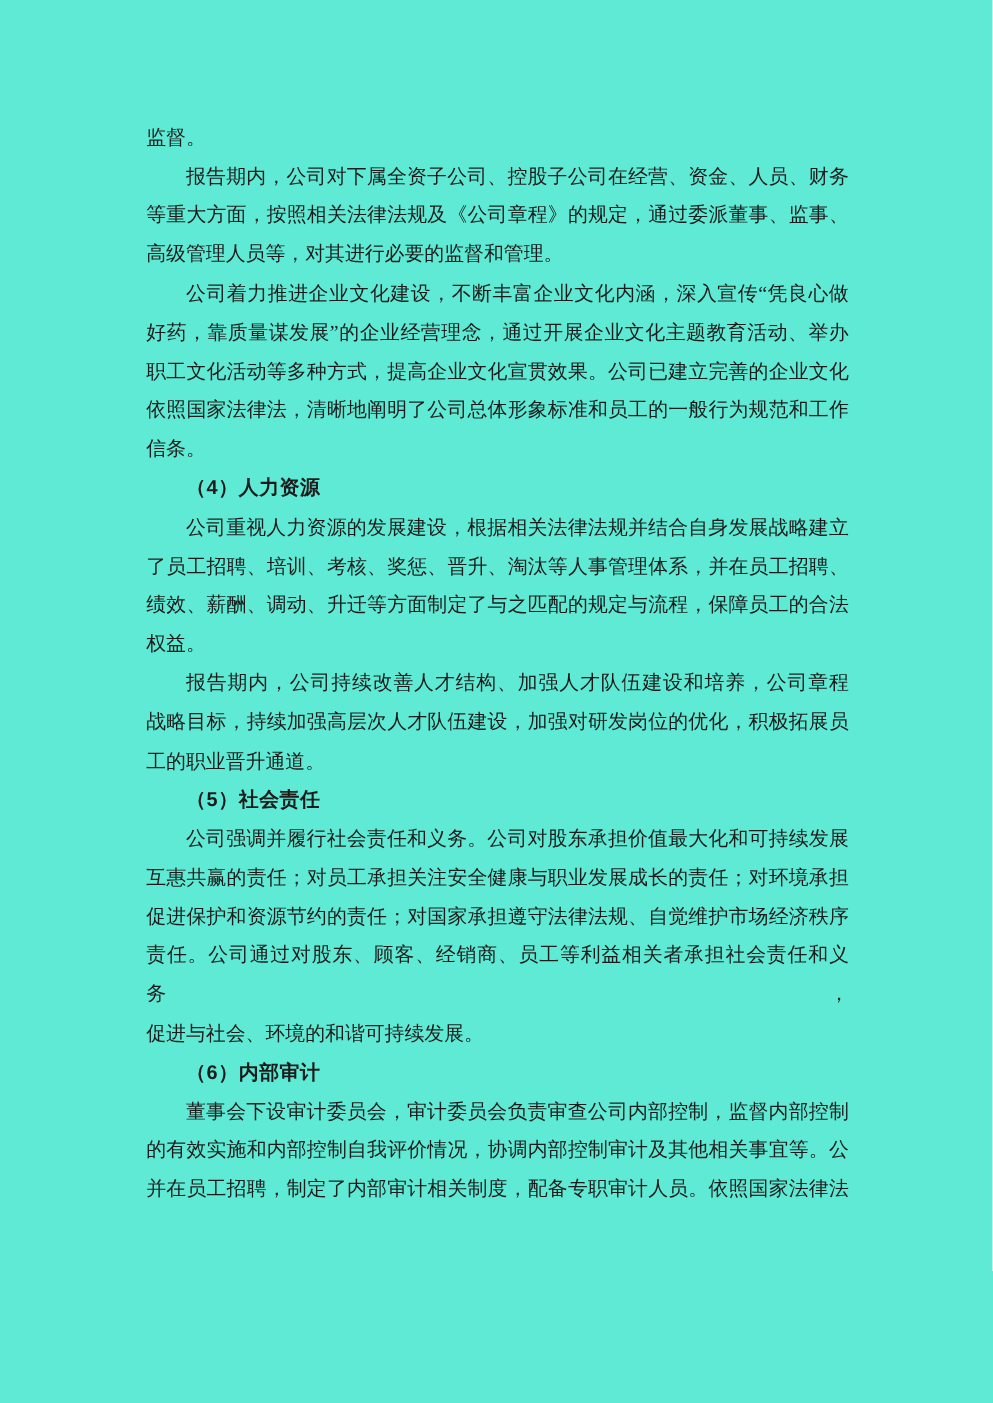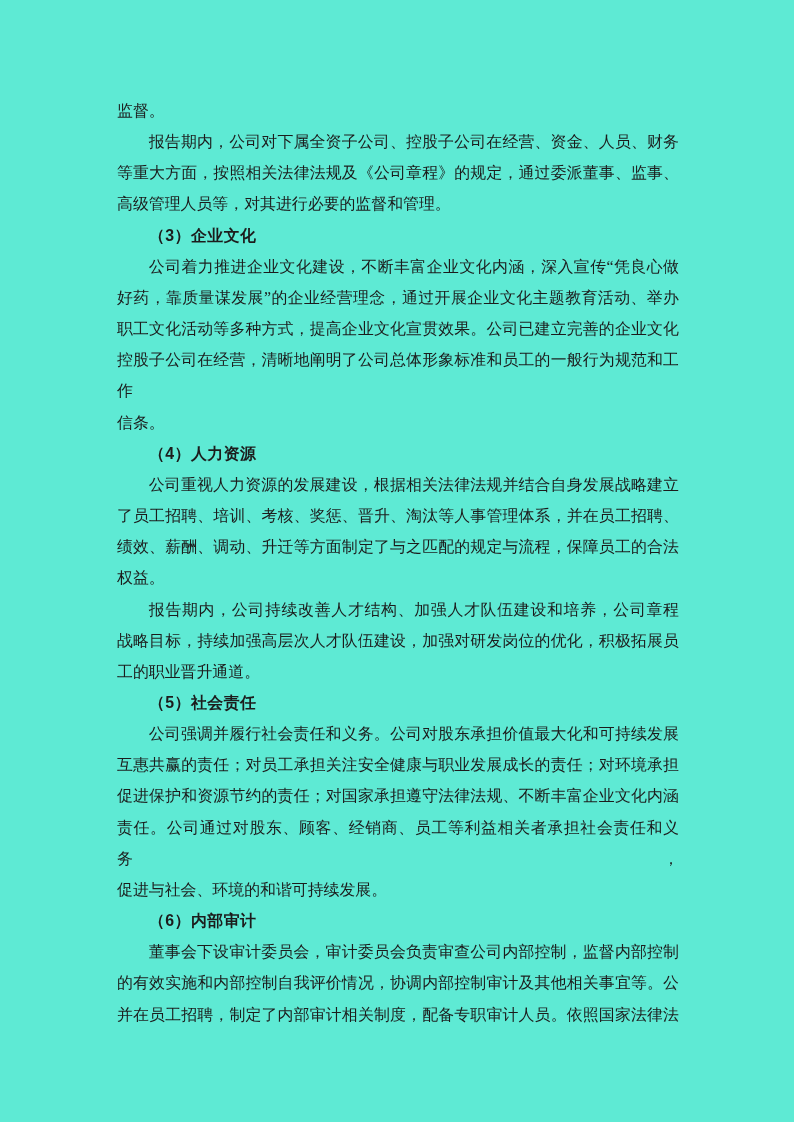--- a/index.html
+++ b/index.html
@@ -47,28 +47,25 @@
 <div class="page">
   <div class="content" id="content">
       <div class="block paragraph">
         <div class="line">监督。</div>
       </div>
       <div class="block paragraph">
         <div class="line just indent">报告期内，公司对下属全资子公司、控股子公司在经营、资金、人员、财务</div>
         <div class="line just">等重大方面，按照相关法律法规及《公司章程》的规定，通过委派董事、监事、</div>
         <div class="line">高级管理人员等，对其进行必要的监督和管理。</div>
       </div>
-      <div class="block heading">
-        <div class="line indent">（3）企业文化</div>
-      </div>
       <div class="block paragraph">
         <div class="line just indent">公司着力推进企业文化建设，不断丰富企业文化内涵，深入宣传“凭良心做</div>
         <div class="line just">好药，靠质量谋发展”的企业经营理念，通过开展企业文化主题教育活动、举办</div>
         <div class="line just">职工文化活动等多种方式，提高企业文化宣贯效果。公司已建立完善的企业文化</div>
-        <div class="line just">控股子公司在经营，清晰地阐明了公司总体形象标准和员工的一般行为规范和工作</div>
+        <div class="line just">依照国家法律法，清晰地阐明了公司总体形象标准和员工的一般行为规范和工作</div>
         <div class="line">信条。</div>
       </div>
       <div class="block heading">
         <div class="line indent">（4）人力资源</div>
       </div>
       <div class="block paragraph">
         <div class="line just indent">公司重视人力资源的发展建设，根据相关法律法规并结合自身发展战略建立</div>
         <div class="line just">了员工招聘、培训、考核、奖惩、晋升、淘汰等人事管理体系，并在员工招聘、</div>
         <div class="line just">绩效、薪酬、调动、升迁等方面制定了与之匹配的规定与流程，保障员工的合法</div>
         <div class="line">权益。</div>
@@ -77,21 +74,21 @@
         <div class="line just indent">报告期内，公司持续改善人才结构、加强人才队伍建设和培养，公司章程</div>
         <div class="line just">战略目标，持续加强高层次人才队伍建设，加强对研发岗位的优化，积极拓展员</div>
         <div class="line">工的职业晋升通道。</div>
       </div>
       <div class="block heading">
         <div class="line indent">（5）社会责任</div>
       </div>
       <div class="block paragraph">
         <div class="line just indent">公司强调并履行社会责任和义务。公司对股东承担价值最大化和可持续发展</div>
         <div class="line just">互惠共赢的责任；对员工承担关注安全健康与职业发展成长的责任；对环境承担</div>
-        <div class="line just">促进保护和资源节约的责任；对国家承担遵守法律法规、不断丰富企业文化内涵</div>
+        <div class="line just">促进保护和资源节约的责任；对国家承担遵守法律法规、自觉维护市场经济秩序</div>
         <div class="line just">责任。公司通过对股东、顾客、经销商、员工等利益相关者承担社会责任和义务，</div>
         <div class="line">促进与社会、环境的和谐可持续发展。</div>
       </div>
       <div class="block heading">
         <div class="line indent">（6）内部审计</div>
       </div>
       <div class="block paragraph">
         <div class="line just indent">董事会下设审计委员会，审计委员会负责审查公司内部控制，监督内部控制</div>
         <div class="line just">的有效实施和内部控制自我评价情况，协调内部控制审计及其他相关事宜等。公</div>
         <div class="line just">并在员工招聘，制定了内部审计相关制度，配备专职审计人员。依照国家法律法</div>

